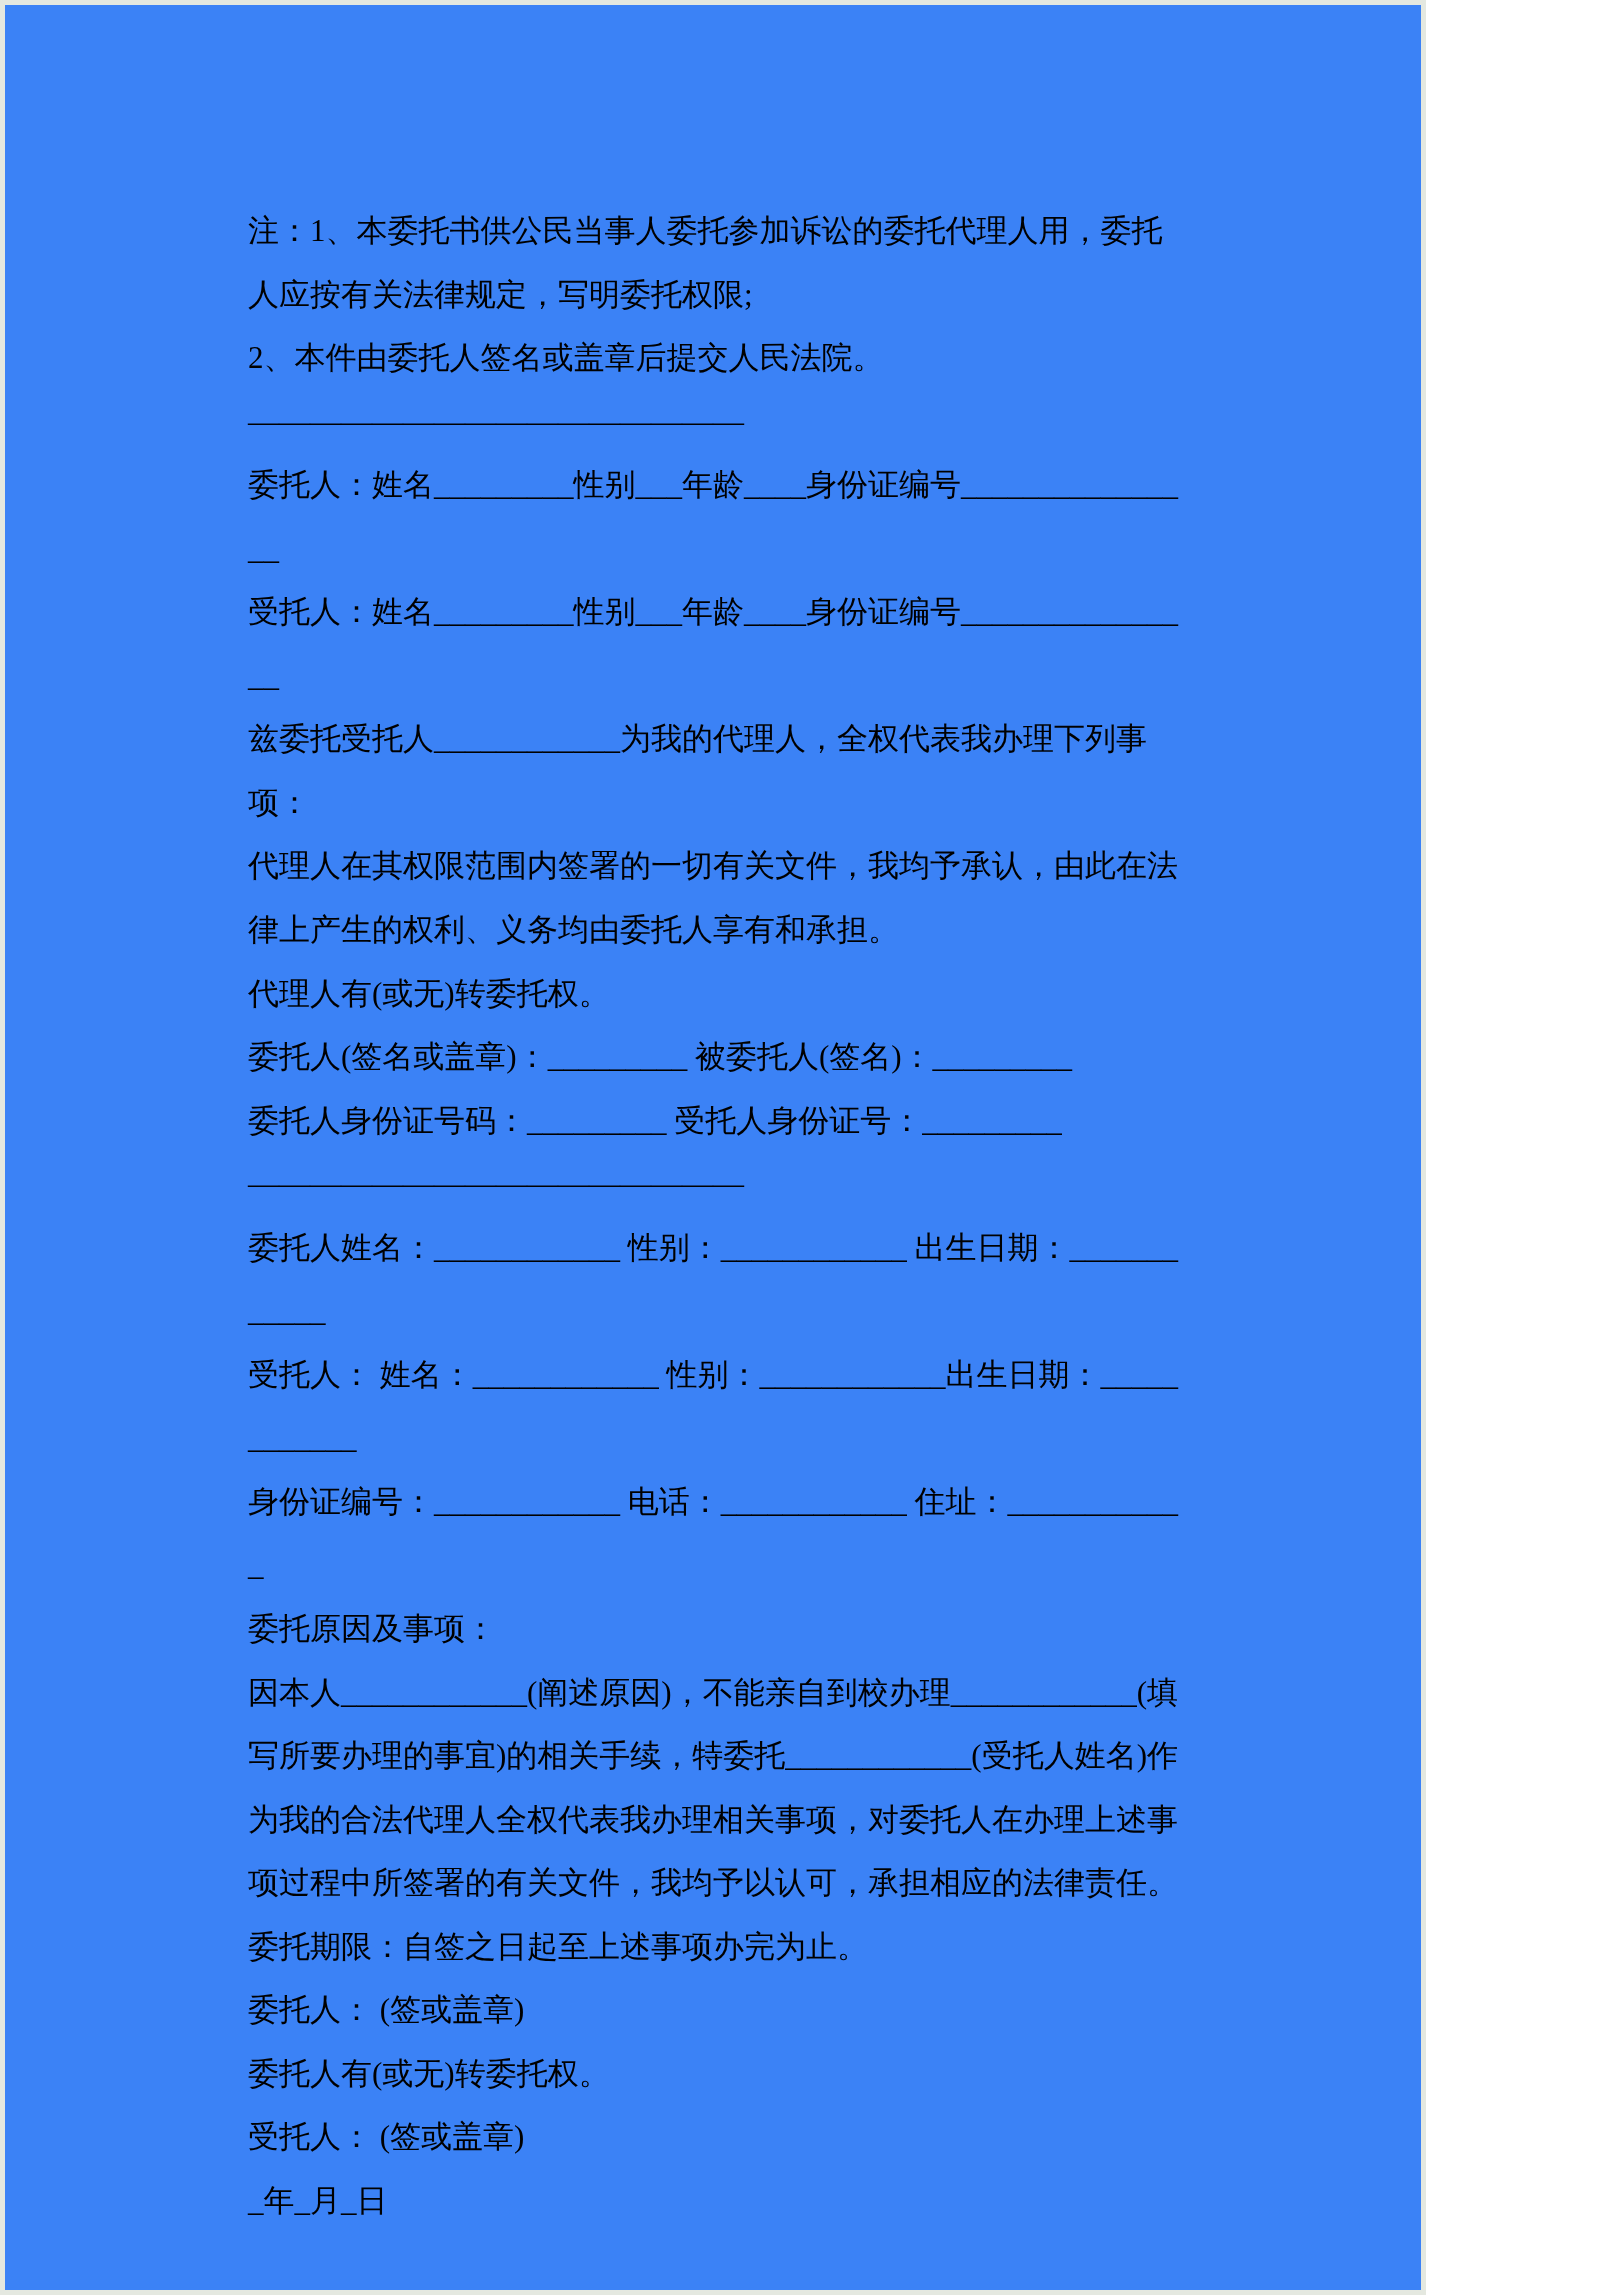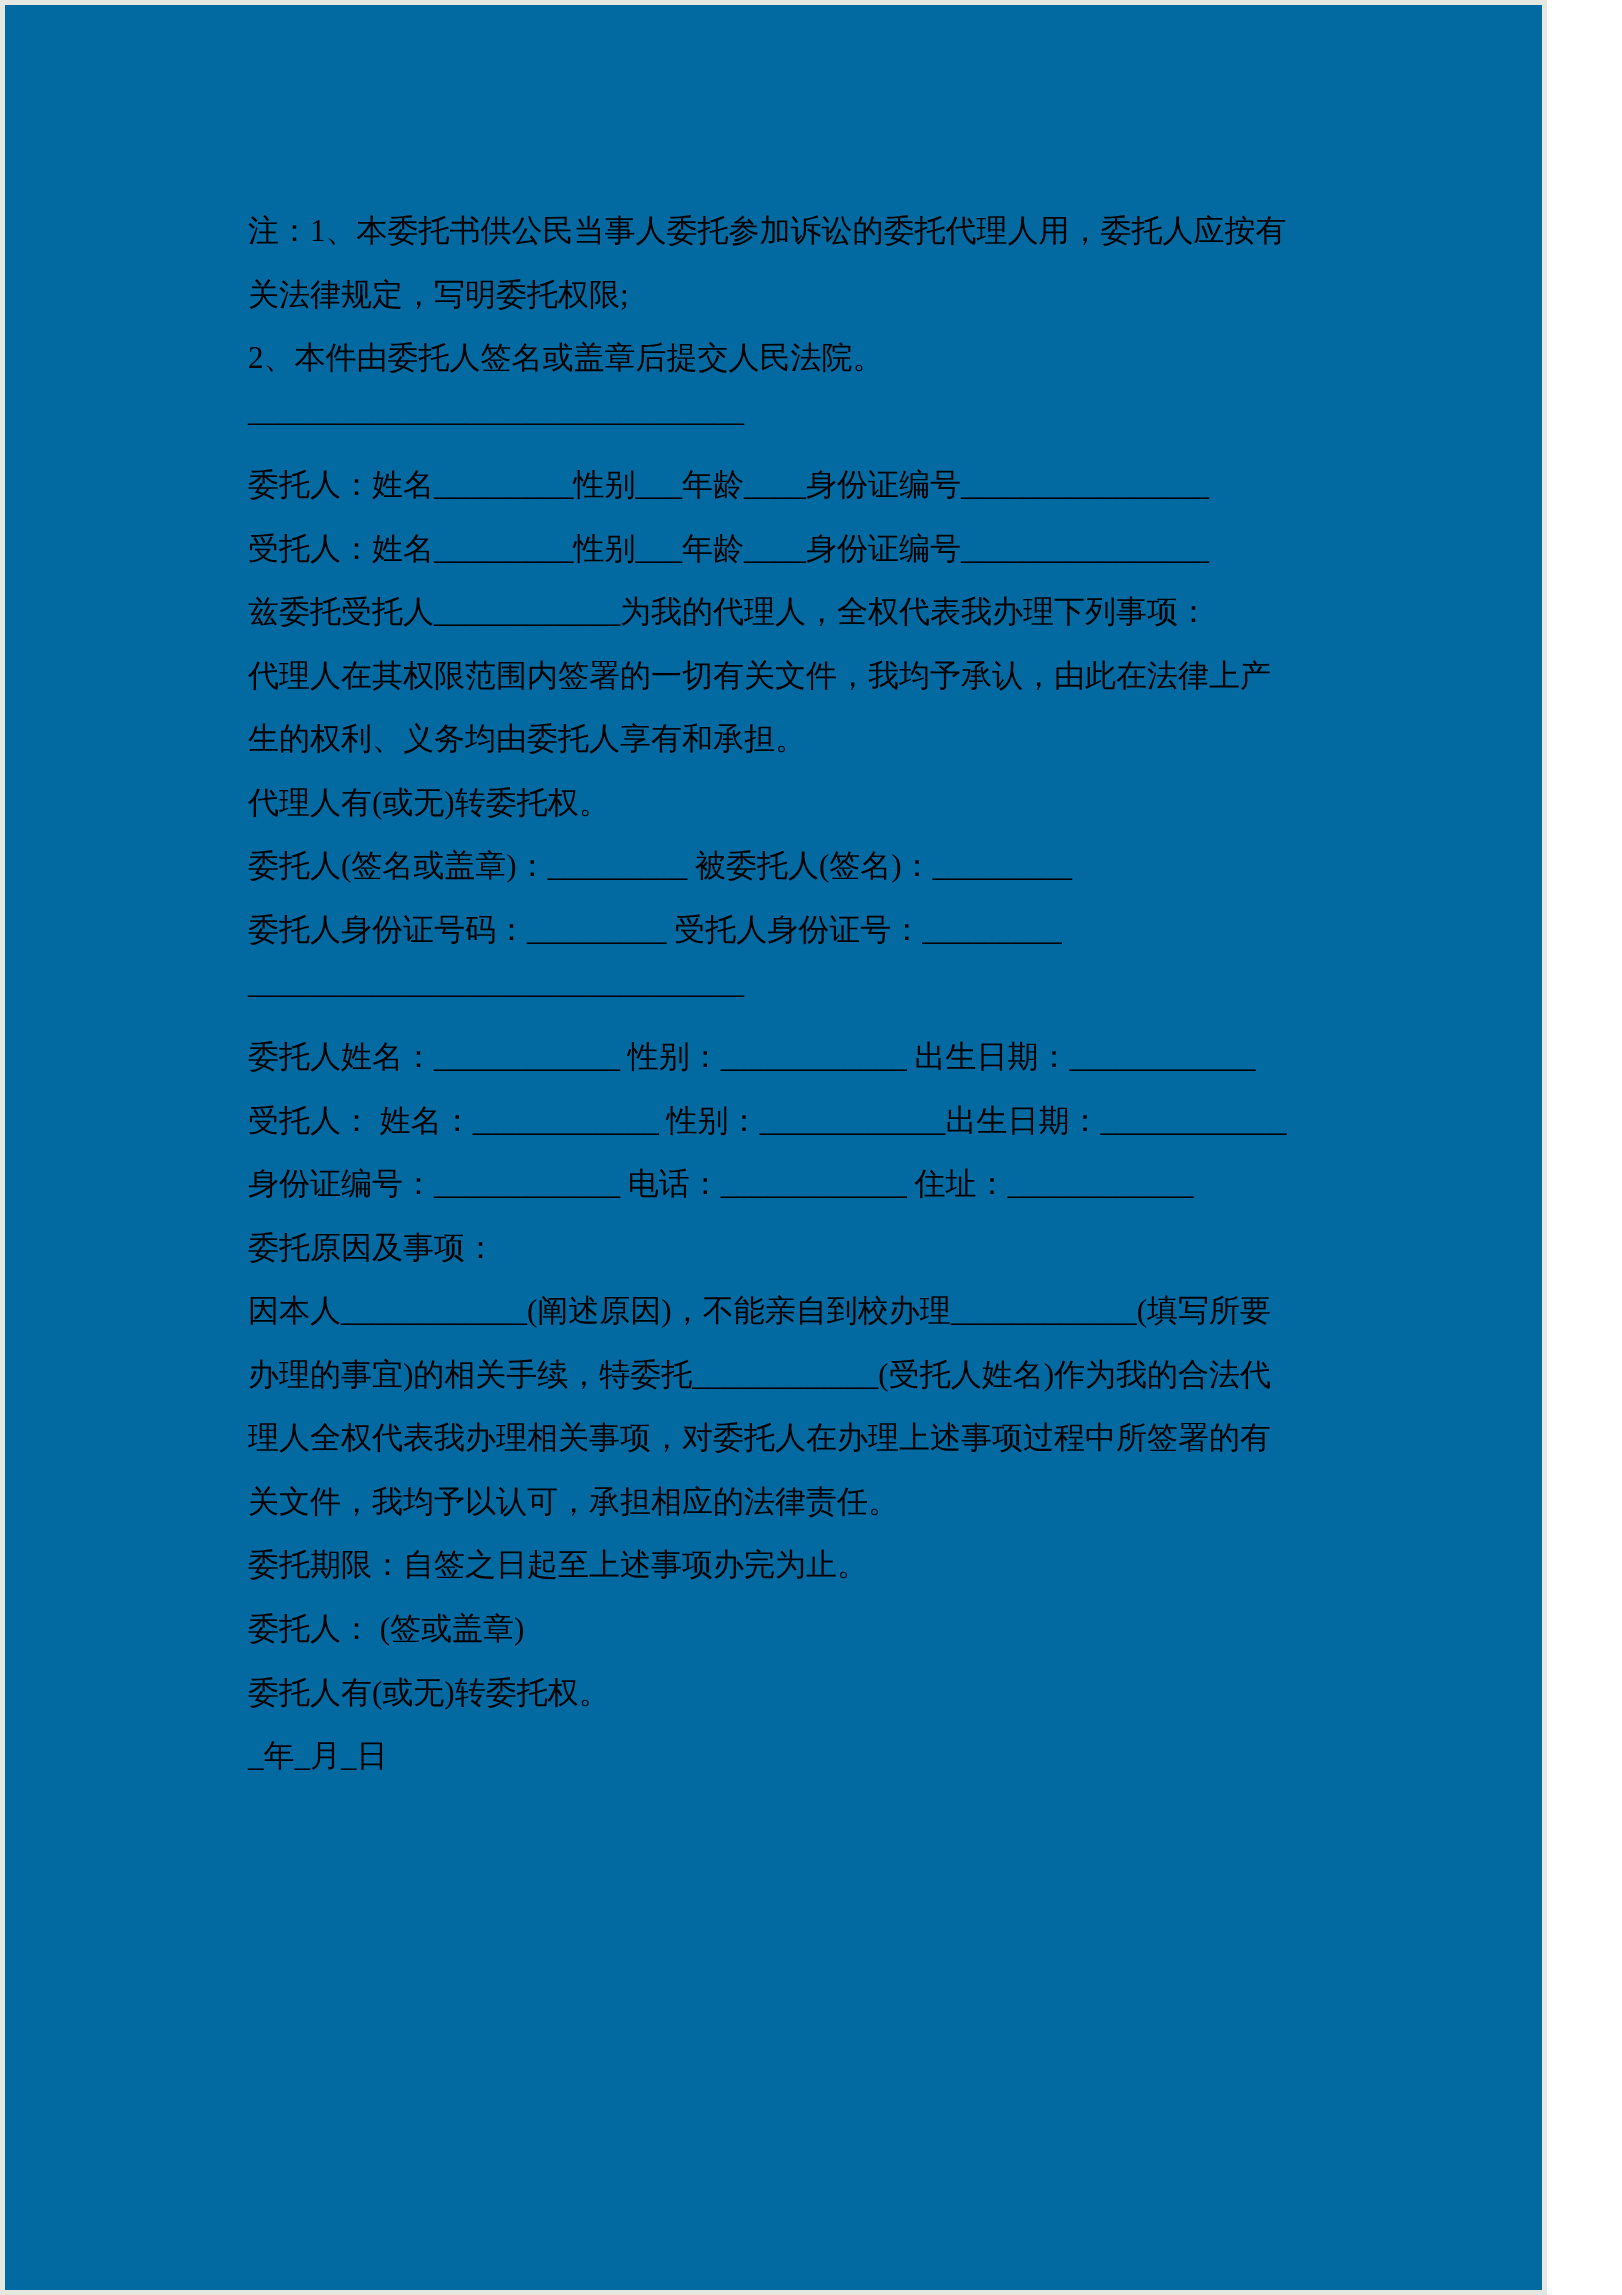--- a/index.html
+++ b/index.html
@@ -2,24 +2,24 @@
 <html style="font-size:10.5px"><head>
   <meta charset="utf-8">
   <style>
     html, body {
       margin: 0;
       padding: 0;
       background: #ffffff;
     }
     .page {
       position: relative;
-      width: 1547px;
+      width: 1426px;
       height: 2295px;
       box-sizing: border-box;
-      background: #0369a1;
+      background: #3b82f6;
       border: 5.2px solid #e4e8e0;
       font-family: "Liberation Serif", "DejaVu Serif", serif;
       color: #000000;
       overflow: hidden;
     }
     .content {
       box-sizing: border-box;
       padding: 194px 241px 0 243px;
       font-size: 31px;
       line-height: 2.05;
@@ -52,16 +52,17 @@
       <p class="line">委托人身份证号码：_________ 受托人身份证号：_________</p>
       <p class="line separator">————————————————</p>
       <p class="line">委托人姓名：____________ 性别：____________ 出生日期：____________</p>
       <p class="line">受托人： 姓名：____________ 性别：____________出生日期：____________</p>
       <p class="line">身份证编号：____________ 电话：____________ 住址：____________</p>
       <p class="line">委托原因及事项：</p>
       <p class="line">因本人____________(阐述原因)，不能亲自到校办理____________(填写所要办理的事宜)的相关手续，特委托____________(受托人姓名)作为我的合法代理人全权代表我办理相关事项，对委托人在办理上述事项过程中所签署的有关文件，我均予以认可，承担相应的法律责任。</p>
       <p class="line">委托期限：自签之日起至上述事项办完为止。</p>
       <p class="line">委托人：  (签或盖章)</p>
       <p class="line">委托人有(或无)转委托权。</p>
+      <p class="line">受托人：  (签或盖章)</p>
       <p class="line">_年_月_日</p>
     </div>
 </div>
 
 
 </body></html>

